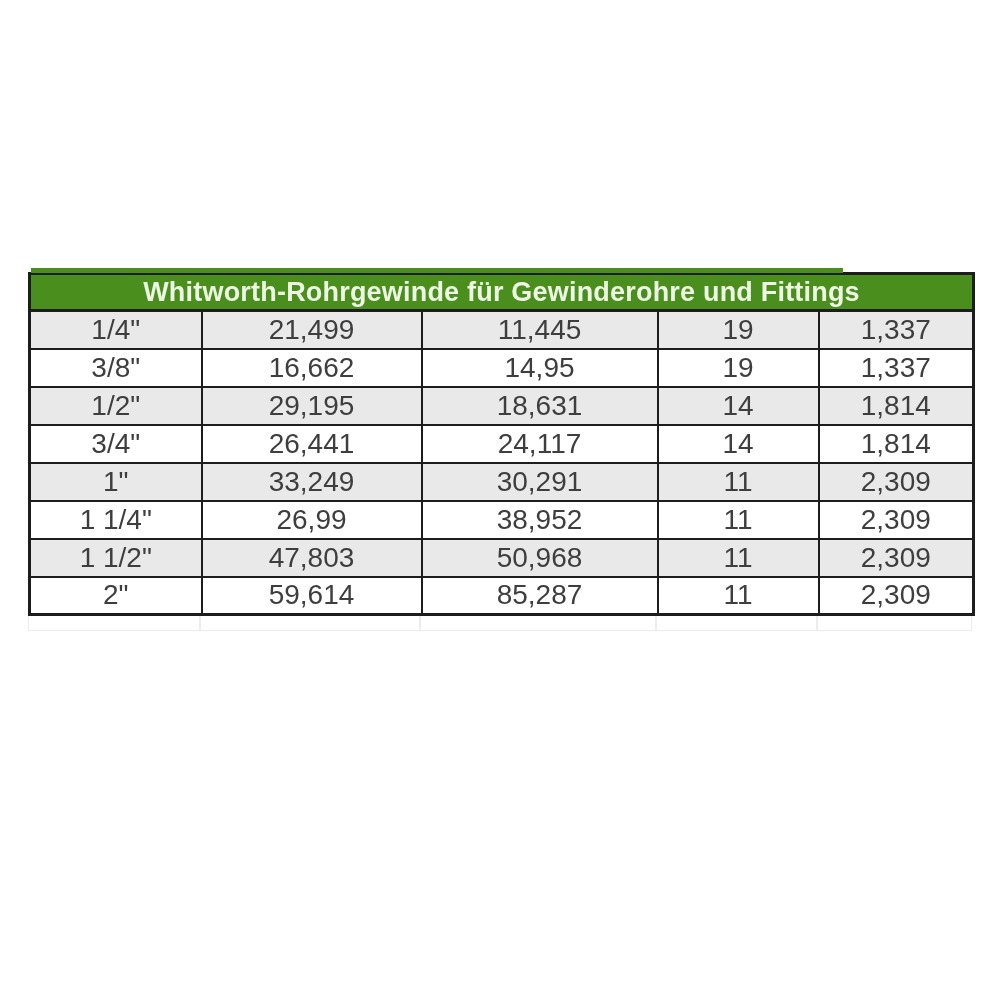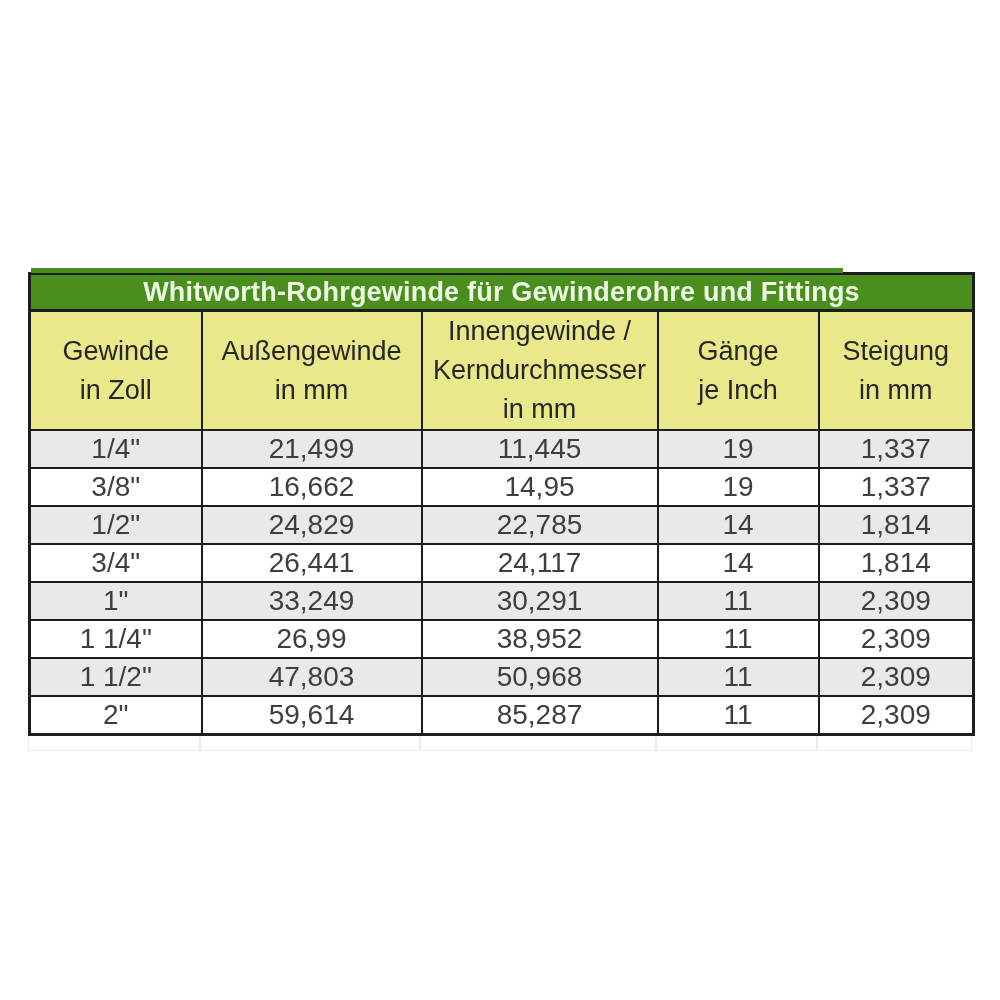--- a/index.html
+++ b/index.html
@@ -94,53 +94,40 @@
       <col class="c1">
         <col class="c2">
         <col class="c3">
         <col class="c4">
         <col class="c5">
     </colgroup>
     <thead>
       <tr>
         <th class="title-cell" colspan="5">Whitworth-Rohrgewinde für Gewinderohre und Fittings</th>
       </tr>
-      <tr>
-        <th class="head-cell">Gewinde
-in Zoll</th>
-        <th class="head-cell">Außengewinde
-in mm</th>
-        <th class="head-cell">Innengewinde /
-Kerndurchmesser
-in mm</th>
-        <th class="head-cell">Gänge
-je Inch</th>
-        <th class="head-cell">Steigung
-in mm</th>
-      </tr>
     </thead>
     <tbody>
       <tr class="alt">
         <td class="data-cell">1/4"</td>
         <td class="data-cell">21,499</td>
         <td class="data-cell">11,445</td>
         <td class="data-cell">19</td>
         <td class="data-cell">1,337</td>
       </tr>
       <tr>
         <td class="data-cell">3/8"</td>
         <td class="data-cell">16,662</td>
         <td class="data-cell">14,95</td>
         <td class="data-cell">19</td>
         <td class="data-cell">1,337</td>
       </tr>
       <tr class="alt">
         <td class="data-cell">1/2"</td>
-        <td class="data-cell">24,829</td>
-        <td class="data-cell">22,785</td>
+        <td class="data-cell">29,195</td>
+        <td class="data-cell">18,631</td>
         <td class="data-cell">14</td>
         <td class="data-cell">1,814</td>
       </tr>
       <tr>
         <td class="data-cell">3/4"</td>
         <td class="data-cell">26,441</td>
         <td class="data-cell">24,117</td>
         <td class="data-cell">14</td>
         <td class="data-cell">1,814</td>
       </tr>

